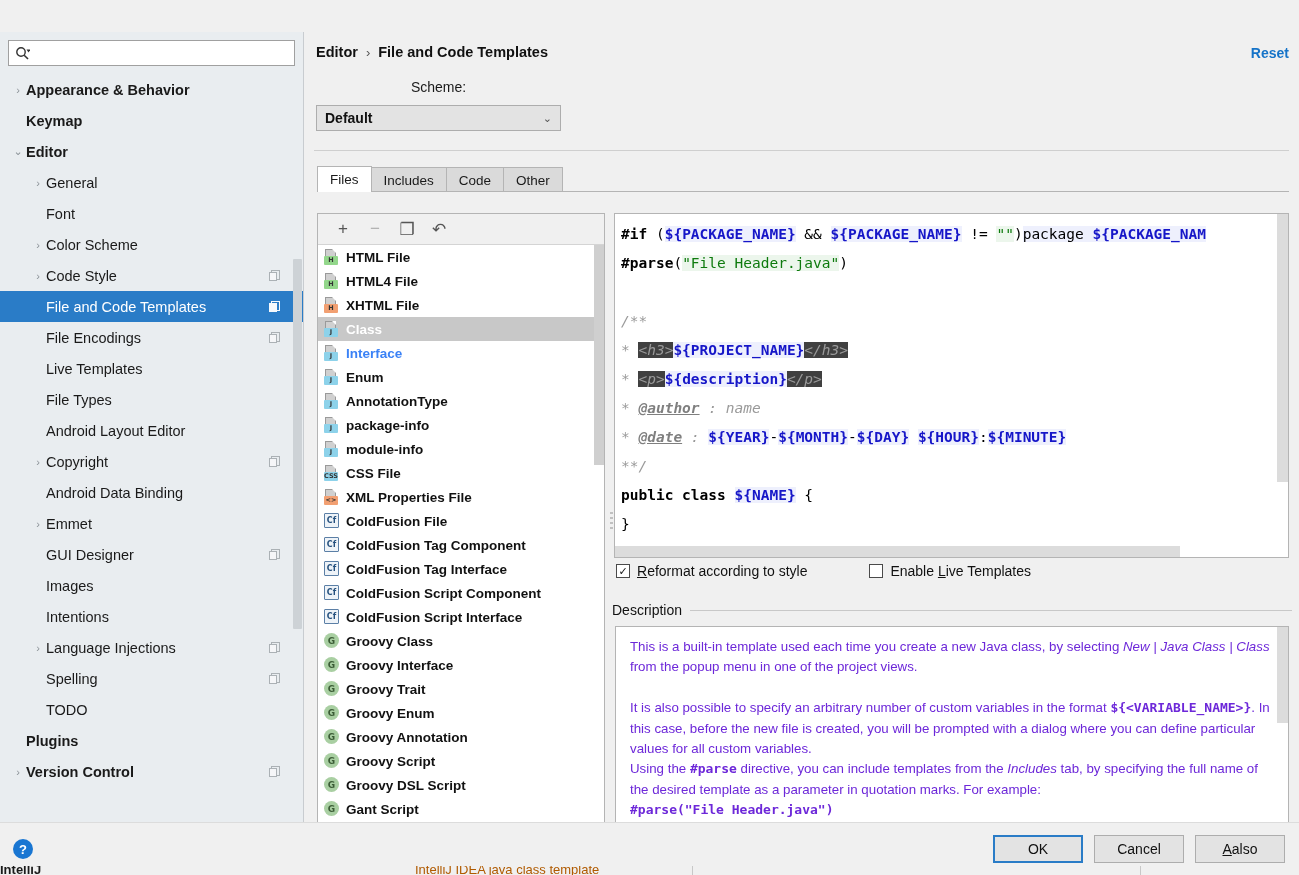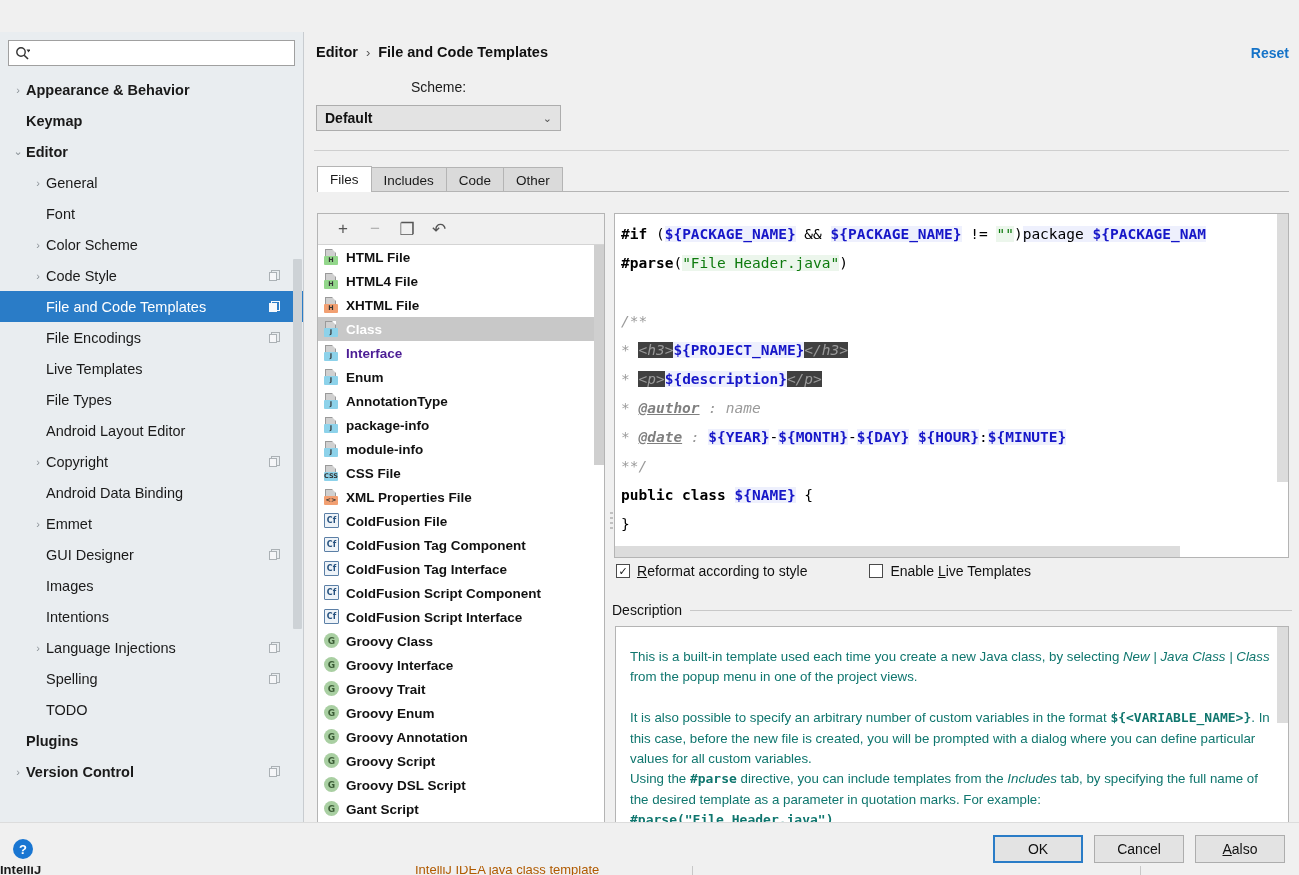--- a/index.html
+++ b/index.html
@@ -194,21 +194,21 @@
     height: 24px;
     display: flex; align-items: center;
     padding-left: 6px;
     font-size: 13.5px; font-weight: bold;
     color: #111;
     cursor: default;
     white-space: nowrap;
   }
   .tpl-row.selected { background: #c8c8c8; }
   .tpl-row.selected .tpl-label { color: #ffffff; }
-  .tpl-row.link .tpl-label { color: #4c1d95; text-align: right; }
+  .tpl-row.link .tpl-label { color: #3b82f6; text-align: right; }
   .tpl-label { margin-left: 6px; }
 
   .ficon { width: 16px; height: 16px; position: relative; flex:none; }
   .ficon .page {
     position: absolute; left: 1px; top: 0px;
     width: 11px; height: 11px;
     background: #d0d0d0; border: 1px solid #9a9a9a;
     box-sizing: border-box;
   }
   .ficon .page:after{
@@ -317,24 +317,24 @@
   .desc-head .t { font-size: 14px; color:#111; }
   .desc-head .line { flex: 1; height: 1px; background: #c8c8c8; }
 
   .desc-panel {
     position: absolute; left: 311px; top: 594px;
     width: 674px; height: 212px;
     background: #fff; border: 1px solid #b4b4b4;
     box-sizing: border-box; overflow: hidden;
   }
   .desc-text {
-    padding: 20px 14px;
+    padding: 10px 14px;
     font-size: 13.3px;
     line-height: 20.4px;
-    color: #0f766e;
+    color: #6d28d9;
   }
   .desc-text i { font-style: italic; }
   .desc-text b { font-weight: bold; font-family: "DejaVu Sans Mono", monospace; font-size: 13px; }
   .desc-vscroll { position:absolute; right:0; top:0; width:11px; height:210px; background:#fff; }
   .desc-vthumb { position:absolute; left:0; top:0; width:11px; height:96px; background:#dcdcdc; }
 
   
   .footer {
     position: absolute; left: 0; top: 822px;
     width: 1299px; height: 53px;

